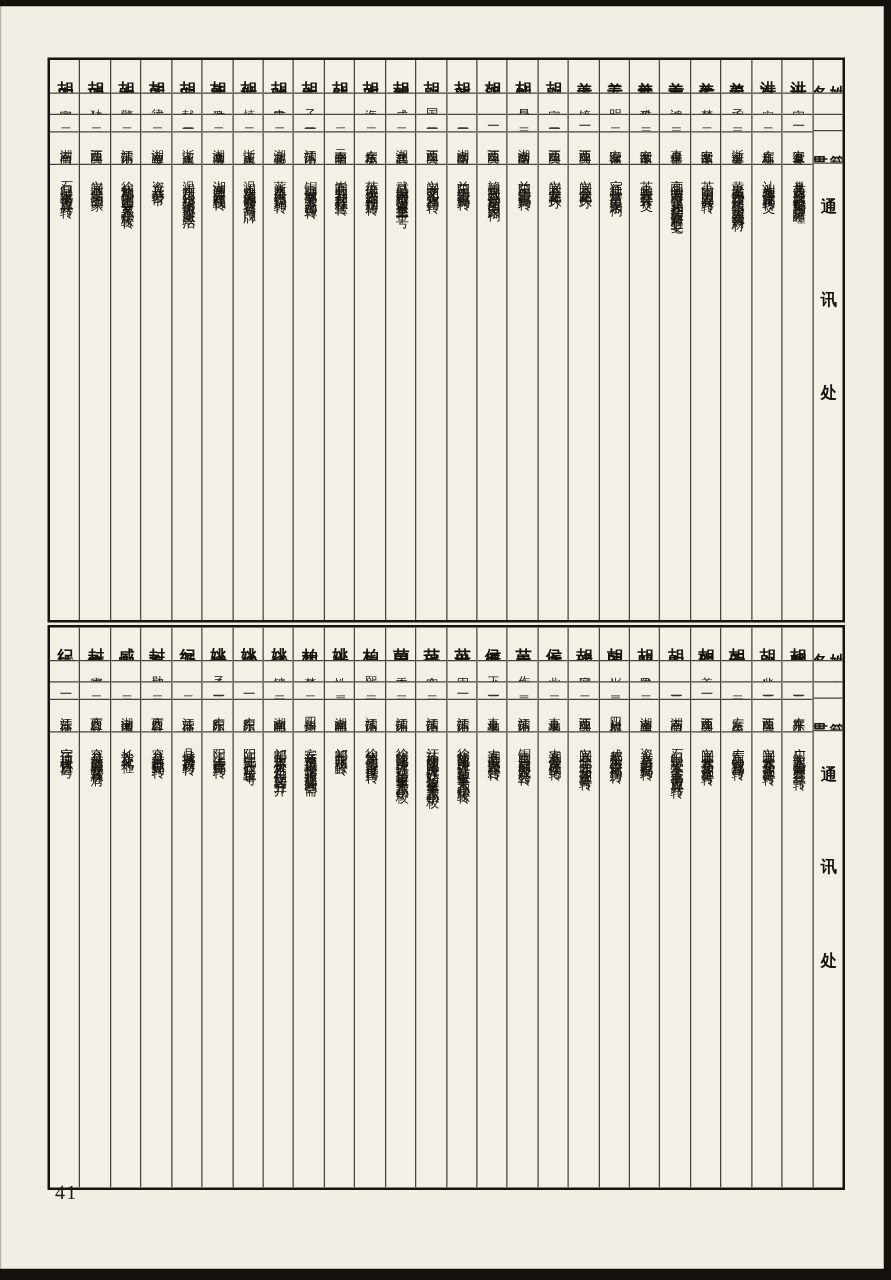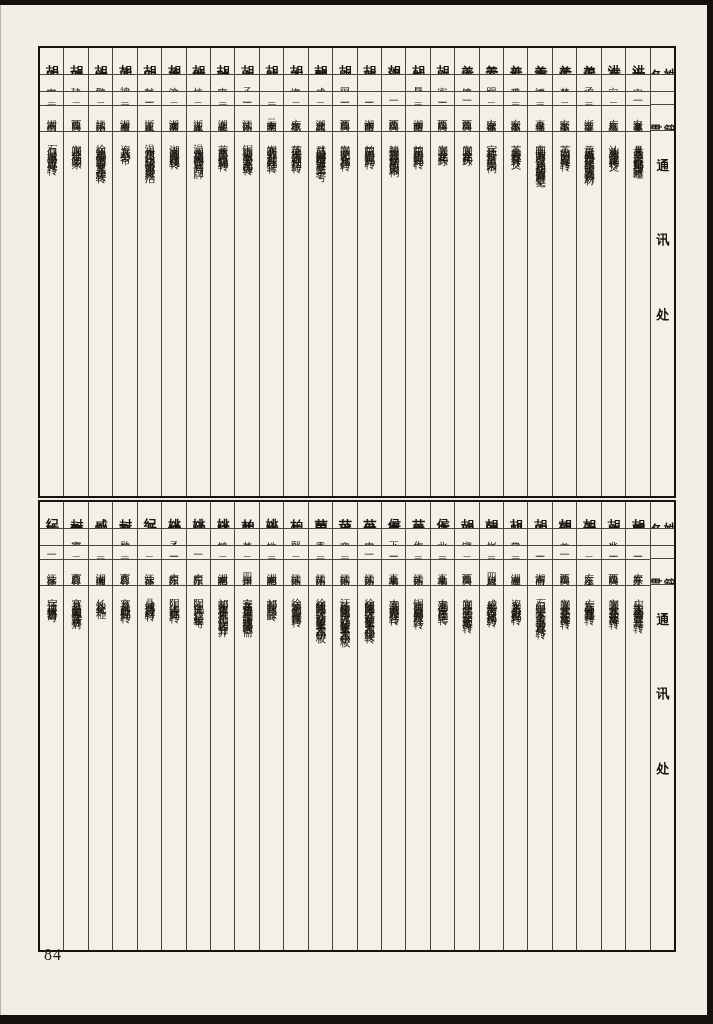--- a/index.html
+++ b/index.html
@@ -951,14 +951,14 @@
         </div>
     <div class="cell row-origin">
           <span class="t t-origin">江苏宿迁</span>
         </div>
     <div class="cell row-addr">
           <span class="t t-addr">宿迁三棵树协昌号</span>
         </div>
   </div>
     </section>
 
-  <div class="page-number">84</div>
+  <div class="page-number">41</div>
 </div>
 
 </body></html>

